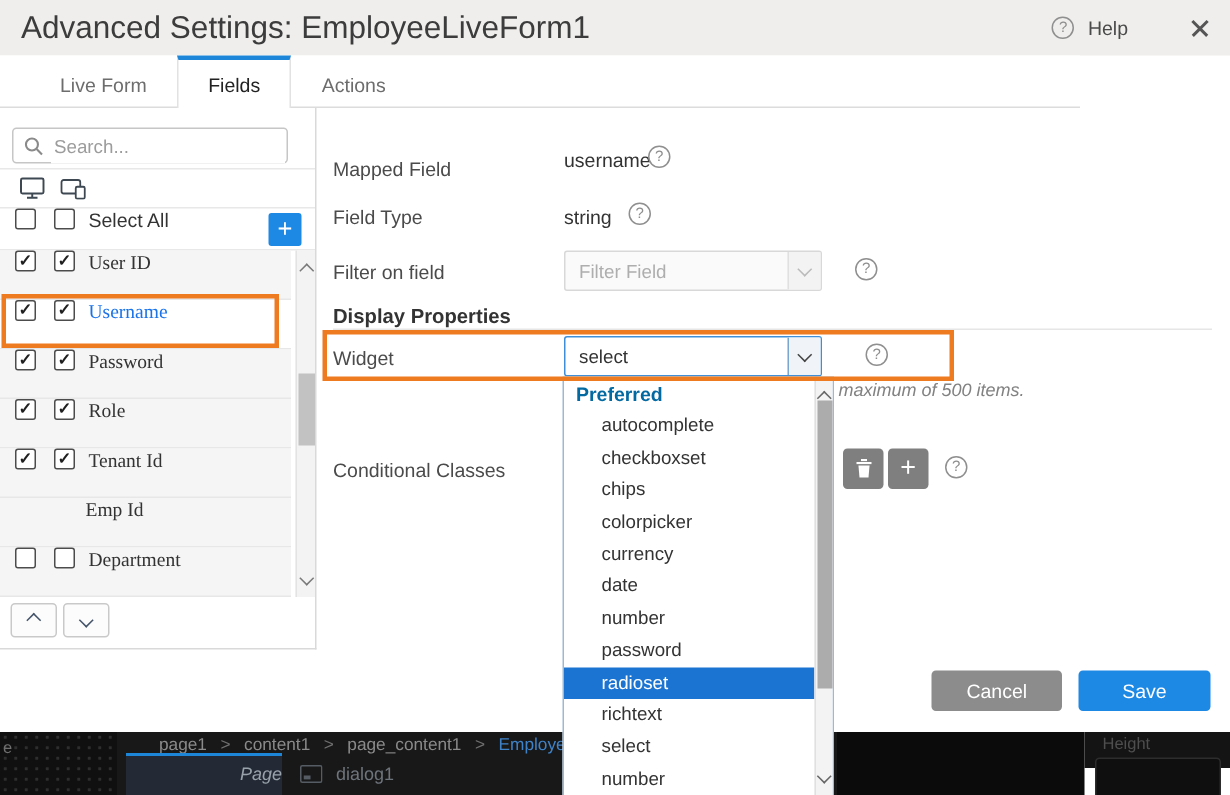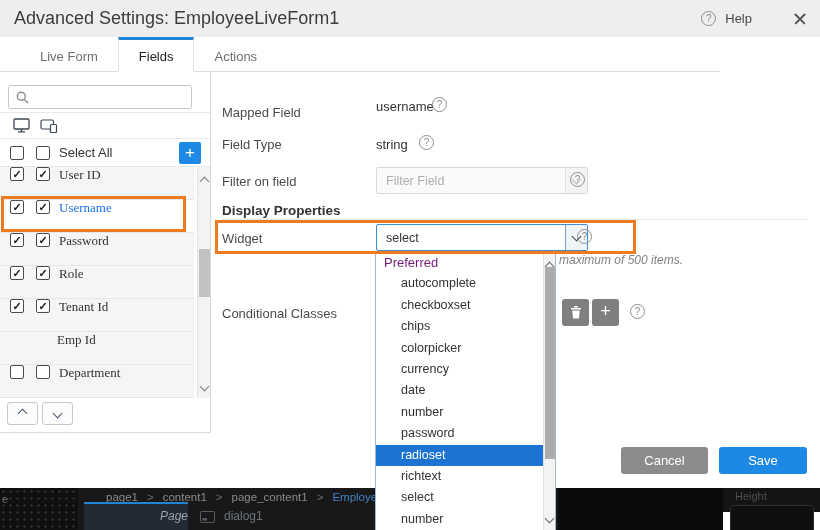--- a/index.html
+++ b/index.html
@@ -2,21 +2,21 @@
 <html style="--accent-orange: #ee7b20; --primary-blue: #1e88e5; --selection-blue: #1b74d1; --link-blue: #1a73e8; --tab-active-blue: #1d86d8; --cancel-gray: #8c8c8c;"><head>
 <meta charset="utf-8">
 <style>
   html,body{margin:0;padding:0;background:#e8e8e8;}
   #canvas{position:relative;width:820px;height:530px;overflow:hidden;background:#fff;
           font-family:"Liberation Sans",sans-serif;color:#333;}
   .abs{position:absolute;}
 
   
   .hdr{left:0;top:0;width:820px;height:37px;background:#efeeec;}
-  .hdr-title{left:14px;top:0;line-height:37px;font-size:18px;font-weight:500;color:#3c3c3c;}
+  .hdr-title{left:14px;top:0;line-height:37px;font-size:21px;font-weight:500;color:#3c3c3c;}
   .hdr-right{right:13px;top:0;height:37px;display:flex;align-items:center;gap:9px;}
   .qicon{display:inline-flex;width:15px;height:15px;border:1px solid #8f8f8f;border-radius:50%;
          align-items:center;justify-content:center;color:#8f8f8f;font-size:10px;box-sizing:border-box;}
   .qicon::before{content:"?";}
   .hdr-help-txt{font-size:13px;color:#4a4a4a;}
   .x-icon{position:relative;width:14px;height:14px;margin-left:32px;cursor:pointer;}
   .x-icon::before,.x-icon::after{content:"";position:absolute;left:0;top:6px;width:14px;height:1.6px;background:#555;}
   .x-icon::before{transform:rotate(45deg);} .x-icon::after{transform:rotate(-45deg);}
 
   
@@ -31,21 +31,21 @@
            border-right:1px solid #d9d9d9;border-bottom:1px solid #d9d9d9;box-sizing:border-box;}
   .search-wrap{position:absolute;left:8px;top:13px;width:184px;height:24px;border:1px solid #c6c6c6;
                border-radius:3px;box-sizing:border-box;background:#fff;}
   .search-wrap svg{position:absolute;left:7px;top:5px;}
   .search-wrap input{position:absolute;left:25px;top:1px;width:152px;height:20px;border:none;outline:none;
                      font-size:12.5px;font-family:"Liberation Sans",sans-serif;color:#333;}
   .search-wrap input::placeholder{color:#9c9c9c;}
   .devices-row{position:absolute;left:0;top:40px;width:210px;height:27px;border-top:1px solid #e8e8e8;
                border-bottom:1px solid #e8e8e8;box-sizing:border-box;display:flex;align-items:center;gap:9px;padding-left:13px;}
   .selall-row{position:absolute;left:0;top:67px;width:210px;height:28px;border-bottom:1px solid #e8e8e8;
-              box-sizing:border-box;display:flex;align-items:center;}
+              box-sizing:border-box;display:flex;align-items:flex-start;}
   .cb{display:inline-flex;width:14px;height:14px;border:1px solid #4c4c4c;border-radius:2px;background:#fff;
       align-items:center;justify-content:center;box-sizing:border-box;flex:none;}
   .cb.checked::before{content:"✓";font-size:11px;font-weight:bold;color:#1f1f1f;line-height:1;}
   .cb1{margin-left:10px;} .cb2{margin-left:12px;}
   .row-label{margin-left:9px;font-size:13px;color:#333;}
   .add-btn{position:absolute;right:9px;top:3px;width:22px;height:22px;background:var(--primary-blue,#1e88e5);
            border-radius:2px;color:#fff;display:flex;align-items:center;justify-content:center;cursor:pointer;}
   .add-btn::before{content:"+";font-size:17px;line-height:1;margin-top:-2px;}
   .field-list{position:absolute;left:0;top:95px;width:194px;}
   .field-row{height:33px;display:flex;align-items:flex-start;background:#f5f5f5;border-bottom:1px solid #e7e7e7;
@@ -58,21 +58,21 @@
   .sb-thumb{position:absolute;left:1px;top:82px;width:11px;height:48px;background:#c2c2c2;}
   .chev{display:inline-block;width:6px;height:6px;border-right:1.6px solid currentColor;border-bottom:1.6px solid currentColor;transform:rotate(45deg);}
   .chev.up{transform:rotate(-135deg);}
   .sb-arrow{position:absolute;left:3px;color:#7a7a7a;}
   .move-btn{position:absolute;top:330px;width:31px;height:23px;border:1px solid #c9c9c9;border-radius:3px;background:#fcfcfc;
             display:flex;align-items:center;justify-content:center;color:#44546a;cursor:pointer;box-sizing:border-box;}
 
   
   .flabel{font-size:13px;color:#4b4b4b;}
   .fvalue{font-size:13px;color:#333;}
-  .sel-box{box-sizing:border-box;width:212px;height:27px;border-radius:2px;font-size:12.5px;display:flex;align-items:center;}
+  .sel-box{box-sizing:border-box;width:172px;height:27px;border-radius:2px;font-size:12.5px;display:flex;align-items:center;}
   .sel-box .sel-txt{padding-left:9px;flex:1;}
   .sel-caret{width:22px;height:100%;display:flex;align-items:center;justify-content:center;box-sizing:border-box;flex:none;}
   .sel-disabled{border:1px solid #d8d8d8;background:#fafafa;color:#aeaeae;}
   .sel-disabled .sel-caret{background:#f3f3f3;border-left:1px solid #e0e0e0;color:#bbb;}
   .sel-focused{border:1px solid #3f8fd8;background:#fff;color:#333;}
   .sel-focused .sel-caret{background:#f0f4f8;border-left:1px solid #7aa6cf;color:#444;}
   .section-title{font-size:13.5px;font-weight:600;color:#333;}
   .hr{height:1px;background:#e6e6e6;}
   .orange-box{border:3px solid var(--accent-orange,#ee7b20);box-sizing:border-box;z-index:12;pointer-events:none;}
   .note{font-size:12px;font-style:italic;color:#828282;line-height:17px;}
@@ -83,21 +83,21 @@
   
   .btn{height:27px;border-radius:3px;font-size:13px;color:#fff;display:flex;align-items:center;justify-content:center;cursor:pointer;}
   .btn-cancel{background:var(--cancel-gray,#8c8c8c);width:87px;}
   .btn-save{background:var(--primary-blue,#1e88e5);width:88px;}
 
   
   .dropdown{left:375px;top:251px;width:181px;height:280px;background:#fff;border:1px solid #9db8d4;
             box-sizing:border-box;z-index:10;}
   .dd-list{position:absolute;left:0;top:0;width:167px;}
   .dd-item{height:21.4px;line-height:21.4px;font-size:12.5px;color:#333;padding-left:25px;cursor:pointer;white-space:nowrap;}
-  .dd-item.group{padding-left:8px;font-weight:normal;color:#701a75;font-size:13px;}
+  .dd-item.group{padding-left:8px;font-weight:bold;color:#0369a1;font-size:13px;}
   .dd-item.selected{background:var(--selection-blue,#1b74d1);color:#fff;}
   .dd-scroll{position:absolute;right:0;top:0;width:12px;height:278px;background:#f3f3f3;border-left:1px solid #e0e0e0;box-sizing:border-box;}
   .dd-thumb{position:absolute;left:1px;top:15px;width:10px;height:192px;background:#acacac;}
   .dd-arrow{position:absolute;left:2px;color:#666;}
 
   
   .bg-strip{left:0;top:488px;width:820px;height:42px;z-index:1;}
   .bg-left{position:absolute;left:0;top:0;width:78px;height:42px;background:#101010;
            background-image:radial-gradient(#2e2e2e 1px, transparent 1.3px);background-size:7px 7px;}
   .bg-left .frag{position:absolute;left:2px;top:5px;font-size:11px;color:#6f6f6f;}
@@ -135,20 +135,21 @@
     <div class="tab active">Fields</div>
     <div class="tab">Actions</div>
   </div>
 
   <div class="abs sidebar">
     <div class="search-wrap">
       <svg width="13" height="13" viewBox="0 0 13 13" fill="none" stroke="#8a8a8a" stroke-width="1.4">
           <circle cx="5.3" cy="5.3" r="4"></circle>
           <path d="M8.4 8.4L12 12"></path>
         </svg>
+      <input type="text" placeholder="Search..." style="">
     </div>
 
     <div class="devices-row">
       <svg width="18" height="15" viewBox="0 0 18 15" fill="none" stroke="#3d4852" stroke-width="1.3">
           <rect x="1" y="1" width="15" height="10" rx="1"></rect>
           <path d="M8.5 11v2.2M5 13.8h7"></path>
         </svg>
       <svg width="19" height="15" viewBox="0 0 19 15">
           <rect x="1" y="2" width="12.5" height="9" rx="1.5" fill="none" stroke="#3d4852" stroke-width="1.2"></rect>
           <rect x="10.5" y="6.5" width="6" height="8" rx="1" fill="#fff" stroke="#3d4852" stroke-width="1.2"></rect>

